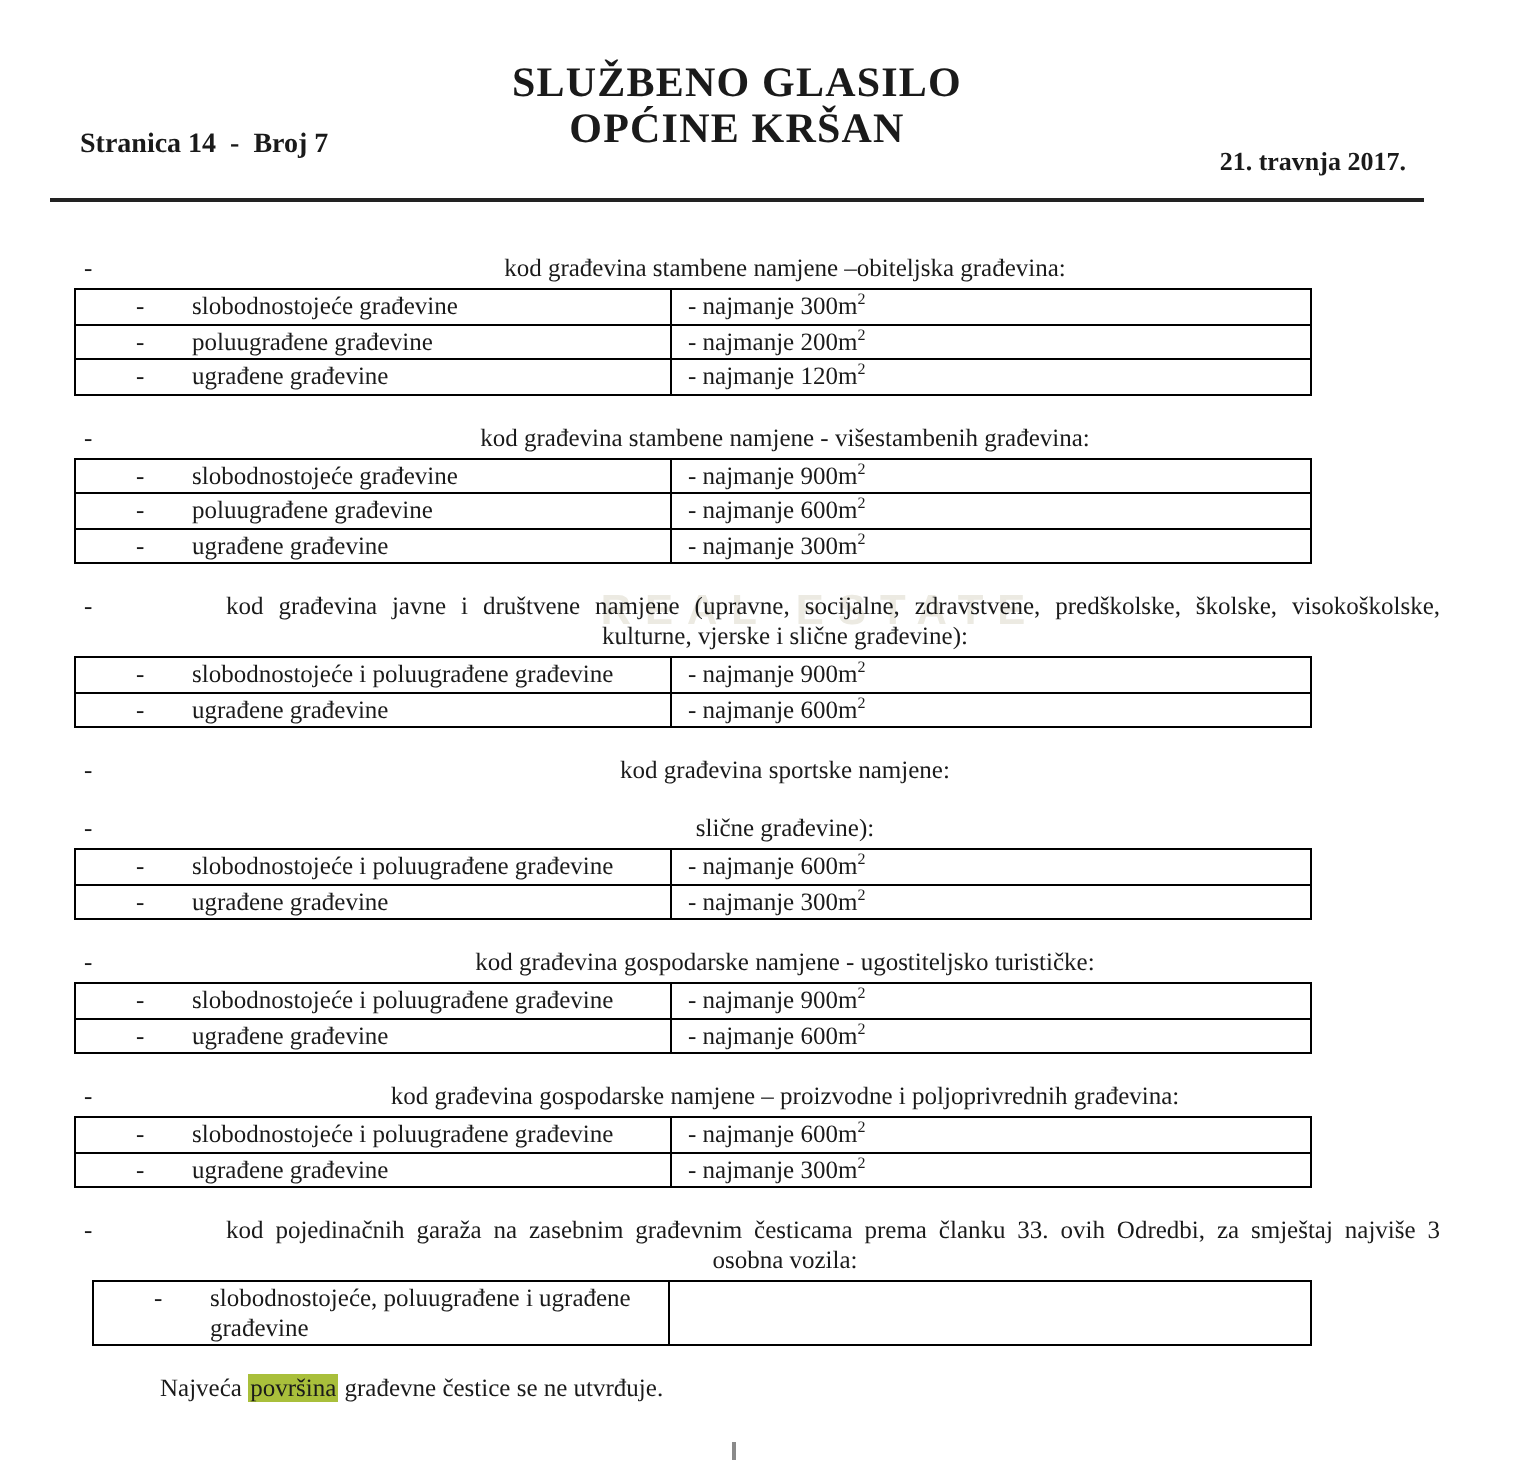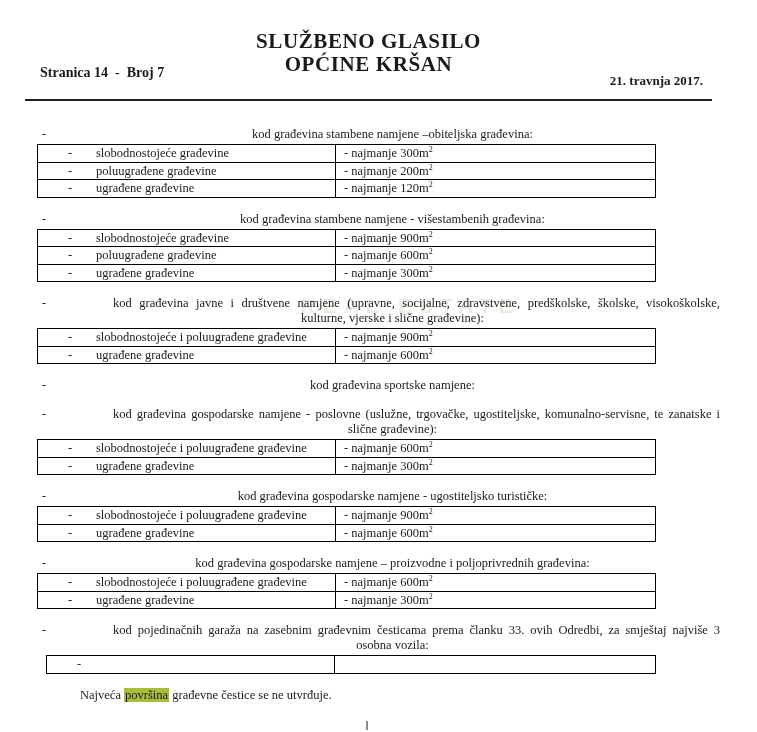--- a/index.html
+++ b/index.html
@@ -160,21 +160,20 @@
           <span class="sec-bullet">-</span>
           <div class="label-lines">
             <div class="lbl-line">kod građevina sportske namjene:</div>
           </div>
         </div>
       </div>
       <div class="section">
         <div class="section-label">
           <span class="sec-bullet">-</span>
           <div class="label-lines">
-            <div class="lbl-line jfull">kod građevina gospodarske namjene - poslovne (uslužne, trgovačke, ugostiteljske, komunalno-servisne, te zanatske i</div>
             <div class="lbl-line">slične građevine):</div>
           </div>
         </div>
         <div class="doc-table">
           <div class="tr">
             <div class="td td-left">
               <span class="row-bullet">-</span>
               <span class="item-text">slobodnostojeće i poluugrađene građevine</span>
             </div>
             <div class="td td-right"><span class="value-text">- najmanje 600m</span><sup class="value-sup">2</sup></div>
@@ -241,20 +240,21 @@
           <span class="sec-bullet">-</span>
           <div class="label-lines">
             <div class="lbl-line jfull">kod pojedinačnih garaža na zasebnim građevnim česticama prema članku 33. ovih Odredbi, za smještaj najviše 3</div>
             <div class="lbl-line">osobna vozila:</div>
           </div>
         </div>
         <div class="doc-table indent">
           <div class="tr">
             <div class="td td-left">
               <span class="row-bullet">-</span>
+              <span class="item-text">slobodnostojeće, poluugrađene i ugrađene građevine</span>
             </div>
           </div>
         </div>
       </div>
     </div>
   <div class="closing-note">
     <span>Najveća </span><span class="hl">površina</span><span> građevne čestice se ne utvrđuje.</span>
   </div>
 </div>
 

